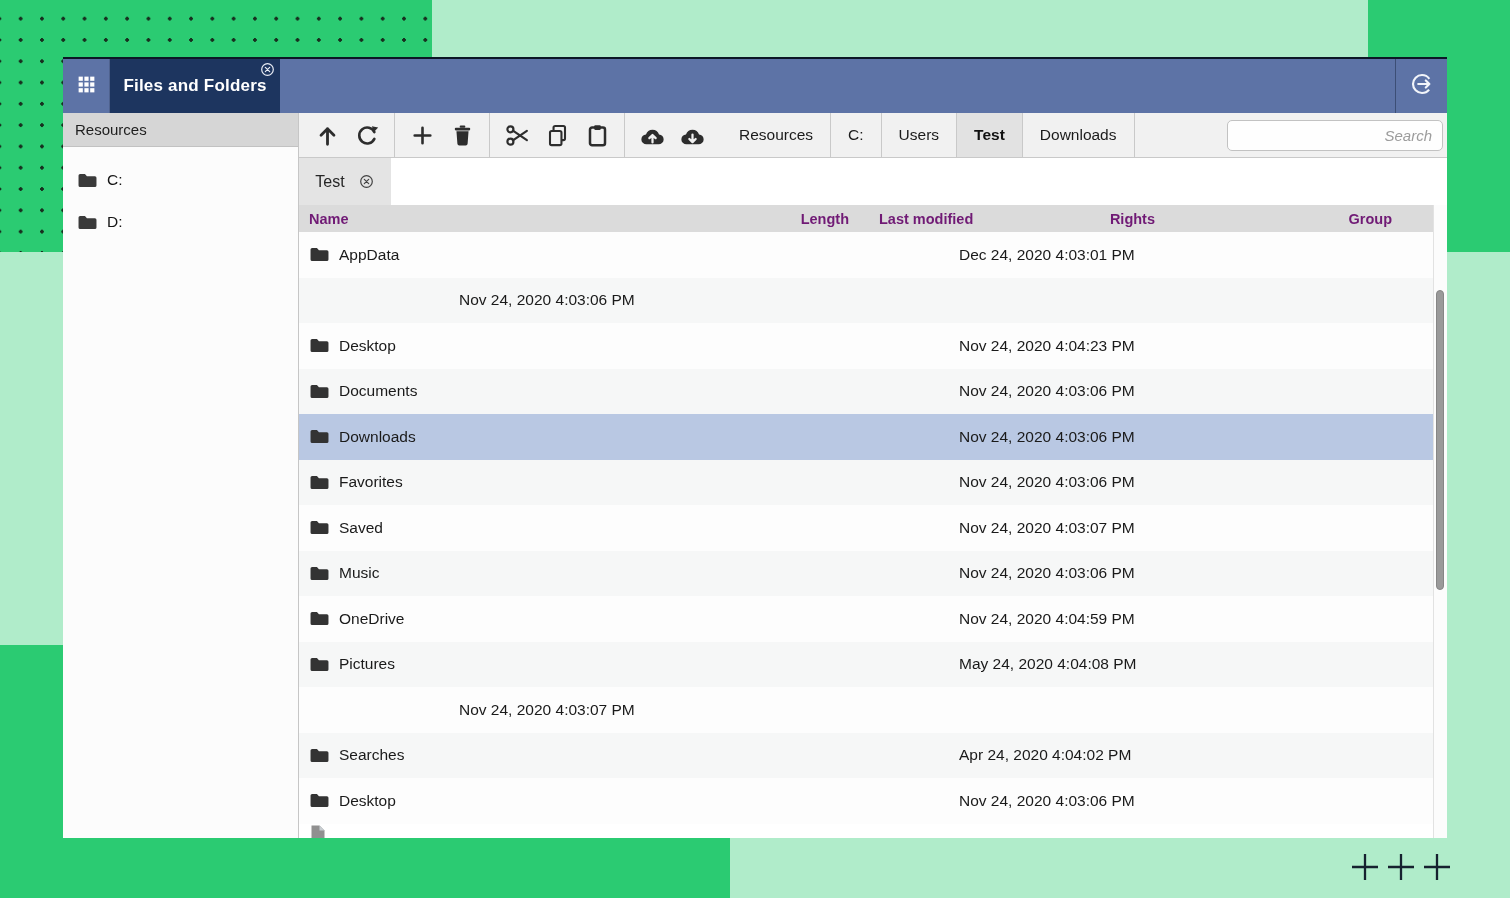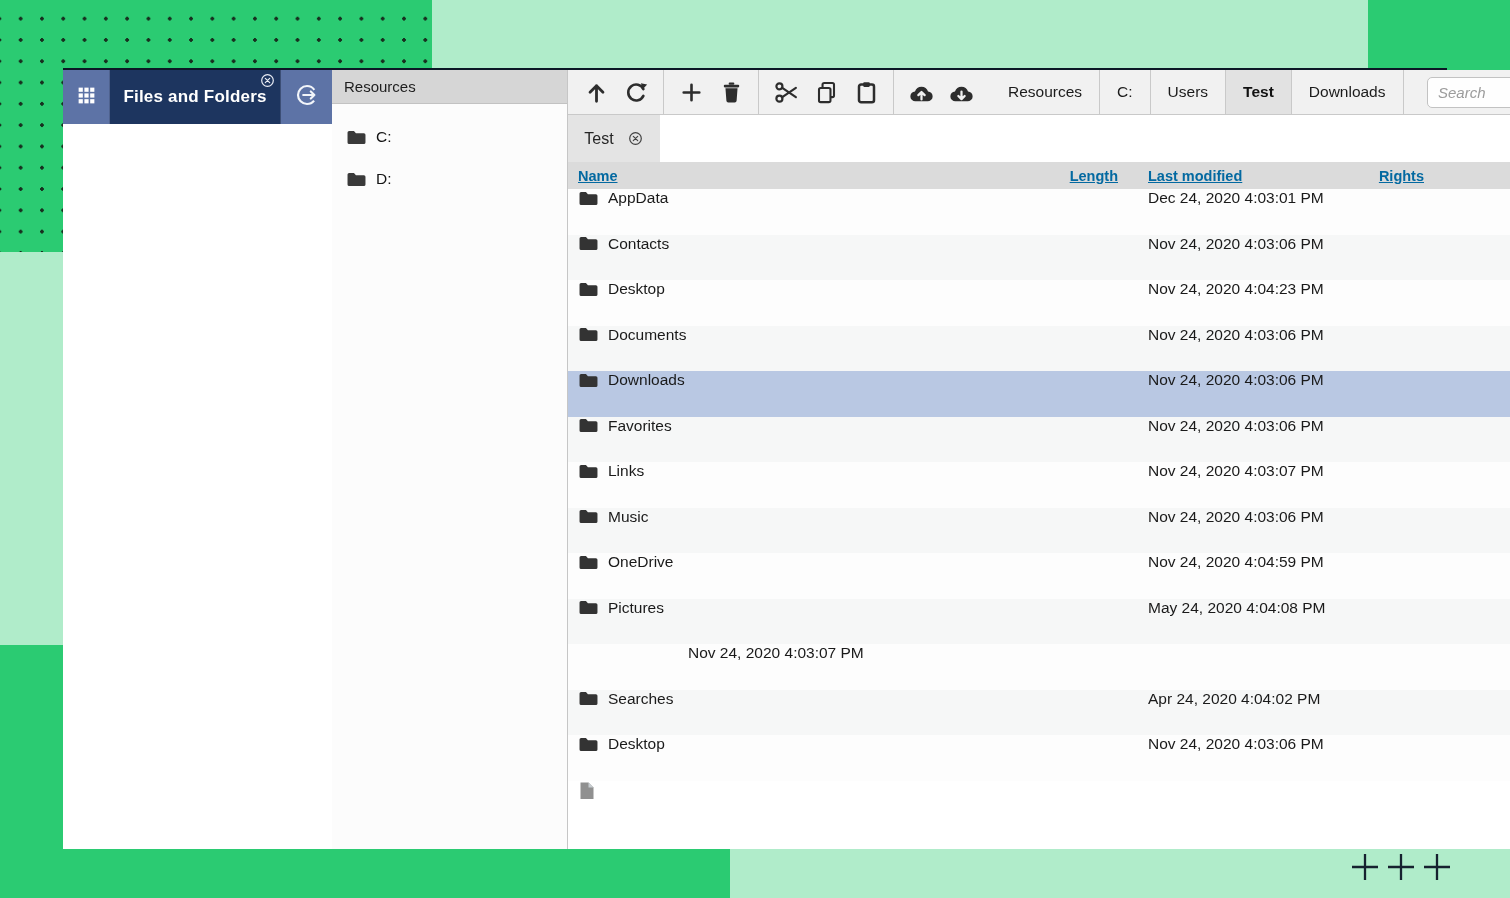--- a/index.html
+++ b/index.html
@@ -14,22 +14,22 @@
     background-color: #2bcb72;
     background-image: radial-gradient(circle, #17301f 1.8px, transparent 1.9px);
     background-size: 21.3px 21.3px; background-position: 10px 8px;
   }
   .bg-green-tr { position: absolute; left: 1368px; top: 0; width: 142px; height: 252px; background: #2bcb72; }
   .bg-green-bl { position: absolute; left: 0; top: 645px; width: 730px; height: 253px; background: #2bcb72; }
   .plus-marks { position: absolute; right: 58px; bottom: 12px; display: flex; gap: 6px; }
 
   
   .window {
-    position: absolute; left: 63px; top: 68px; width: 1384px; height: 781px;
-    background: #fff; border-top: 2px solid #0c1726; display: flex; flex-direction: row;
+    position: absolute; left: 63px; top: 57px; width: 1384px; height: 781px;
+    background: #fff; border-top: 2px solid #0c1726; display: flex; flex-direction: column;
   }
 
   
   .titlebar { height: 54px; flex: 0 0 54px; background: #5d73a6; display: flex; align-items: stretch; }
   .menu-btn { width: 47px; display: flex; align-items: center; justify-content: center;
               border-right: 1px solid rgba(0,0,0,.14); cursor: pointer; }
   .app-tab { width: 170px; background: #1d355f; position: relative; display: flex;
              align-items: center; justify-content: center; cursor: pointer; }
   .app-tab-label { color: #fff; font-size: 17px; font-weight: 600; letter-spacing: .2px; }
   .app-tab-close { position: absolute; top: 2px; right: 4px; color: #e9edf5; width: 17px; height: 17px;
@@ -57,44 +57,44 @@
              display: flex; align-items: center; padding-left: 8px; }
   .toolbar-buttons { display: flex; align-items: center; height: 100%; }
   .tool-btn { width: 36px; height: 36px; display: flex; align-items: center; justify-content: center;
               margin: 0 2px; cursor: pointer; }
   .tool-btn .icon { display: flex; }
   .tb-sep { width: 1px; height: 45px; background: #c9c9c9; margin: 0 7px; }
   .crumbs { display: flex; height: 100%; margin-left: 10px; }
   .crumb { padding: 0 17px; display: flex; align-items: center; font-size: 15.5px; color: #1b1b1b;
            border-right: 1px solid #c9c9c9; cursor: pointer; white-space: nowrap; }
   .crumb.active { background: #e2e2e2; font-weight: 700; color: #111; }
-  .search-input { margin-left: auto; margin-right: 4px; width: 244px; height: 31px;
+  .search-input { margin-left: auto; margin-right: 4px; width: 216px; height: 31px;
                   border: 1px solid #c2c2c2; border-radius: 5px; background: #fefefe;
                   font-family: inherit; font-style: italic; font-size: 15px; color: #333;
-                  padding: 0 10px; outline: none; }
+                  padding: 0 10px; outline: none; text-align: right; }
   .search-input::placeholder { color: #9c9c9c; font-style: italic; }
 
   
   .tabbar { height: 47px; flex: 0 0 47px; background: #fff; display: flex; }
   .tab { width: 92px; background: #e4e4e4; display: flex; align-items: center; justify-content: center;
          gap: 13px; font-size: 16px; color: #262626; cursor: pointer; }
   .tab-close { color: #434343; display: flex; cursor: pointer; }
 
   
   .table-area { flex: 1; min-height: 0; display: flex; flex-direction: column; position: relative;
                 padding-right: 14px; overflow: hidden; }
   .scroll-gutter { position: absolute; right: 0; top: 0; bottom: 0; width: 14px; background: #fcfcfc;
                    border-left: 1px solid #e2e2e2; }
   .scroll-thumb { position: absolute; right: 3px; top: 85px; width: 8px; height: 300px;
                   background: #9a9a9a; border: 1px solid #868686; border-radius: 4px; cursor: grab; }
   .header-row { height: 27px; flex: 0 0 27px; background: #dbdbdb; display: flex; align-items: center;
-                font-size: 14.5px; font-weight: 700; color: #0369a1; text-decoration: underline; }
+                font-size: 14.5px; font-weight: 700; color: #701a75; }
   .rows { flex: 1; overflow: hidden; background: #fff; }
-  .trow { height: 45.5px; display: flex; align-items: flex-start; font-size: 15.5px; color: #1a1a1a;
-          background: #fdfdfd; cursor: pointer; }
+  .trow { height: 45.5px; display: flex; align-items: center; font-size: 15.5px; color: #1a1a1a;
+          background: #fdfdfd; cursor: pointer; gap: 40px; }
   .trow.alt { background: #f6f7f7; }
   .trow.selected { background: #b9c8e3; }
   .cell { display: flex; align-items: center; overflow: hidden; white-space: nowrap; }
   .col-0 { flex: 0 0 460px; padding-left: 10px; gap: 9px; }
   .col-1 { flex: 0 0 90px;  justify-content: flex-end; }
   .col-2 { flex: 0 0 220px; padding-left: 30px; }
   .col-3 { flex: 0 0 86px;  justify-content: flex-end; }
   .col-4 { flex: 0 0 123px; justify-content: flex-end; margin-top: 44px; }
   .col-5 { flex: 0 0 114px; justify-content: flex-end; }
   .row-folder { color: #333; display: flex; flex: 0 0 auto; }
@@ -301,28 +301,20 @@
                   </span>
                   <span>AppData</span>
                 </div>
                 <div class="cell col-1"></div>
                 <div class="cell col-2">Dec 24, 2020 4:03:01 PM</div>
                 <div class="cell col-3"></div>
                 <div class="cell col-4"></div>
                 <div class="cell col-5"></div>
               </div>
               <div class="trow alt">
-                <div class="cell col-0">
-                  <span class="row-folder">
-                    <svg width="21" height="17" viewBox="0 0 22 18" xmlns="http://www.w3.org/2000/svg">
-                      <path d="M1.5 3.8 A1.7 1.7 0 0 1 3.2 2.1 H8.3 L10.4 4.5 H18.8 A1.7 1.7 0 0 1 20.5 6.2 V14.3 A1.7 1.7 0 0 1 18.8 16 H3.2 A1.7 1.7 0 0 1 1.5 14.3 Z" fill="currentColor"></path>
-                    </svg>
-                  </span>
-                  <span>Contacts</span>
-                </div>
                 <div class="cell col-1"></div>
                 <div class="cell col-2">Nov 24, 2020 4:03:06 PM</div>
                 <div class="cell col-3"></div>
                 <div class="cell col-4"></div>
                 <div class="cell col-5"></div>
               </div>
               <div class="trow">
                 <div class="cell col-0">
                   <span class="row-folder">
                     <svg width="21" height="17" viewBox="0 0 22 18" xmlns="http://www.w3.org/2000/svg">
@@ -382,21 +374,21 @@
                 <div class="cell col-4"></div>
                 <div class="cell col-5"></div>
               </div>
               <div class="trow">
                 <div class="cell col-0">
                   <span class="row-folder">
                     <svg width="21" height="17" viewBox="0 0 22 18" xmlns="http://www.w3.org/2000/svg">
                       <path d="M1.5 3.8 A1.7 1.7 0 0 1 3.2 2.1 H8.3 L10.4 4.5 H18.8 A1.7 1.7 0 0 1 20.5 6.2 V14.3 A1.7 1.7 0 0 1 18.8 16 H3.2 A1.7 1.7 0 0 1 1.5 14.3 Z" fill="currentColor"></path>
                     </svg>
                   </span>
-                  <span>Links</span>
+                  <span>Saved</span>
                 </div>
                 <div class="cell col-1"></div>
                 <div class="cell col-2">Nov 24, 2020 4:03:07 PM</div>
                 <div class="cell col-3"></div>
                 <div class="cell col-4"></div>
                 <div class="cell col-5"></div>
               </div>
               <div class="trow alt">
                 <div class="cell col-0">
                   <span class="row-folder">

